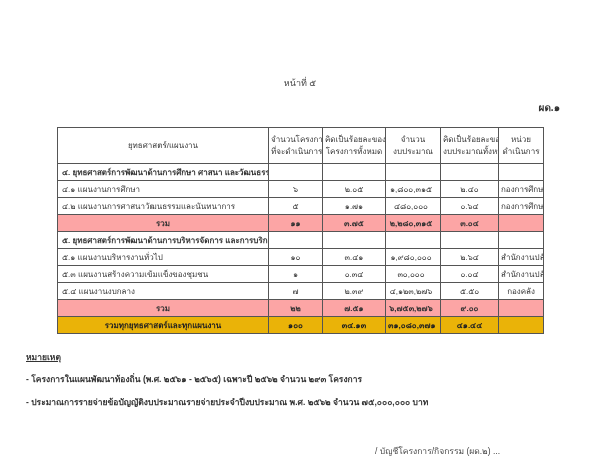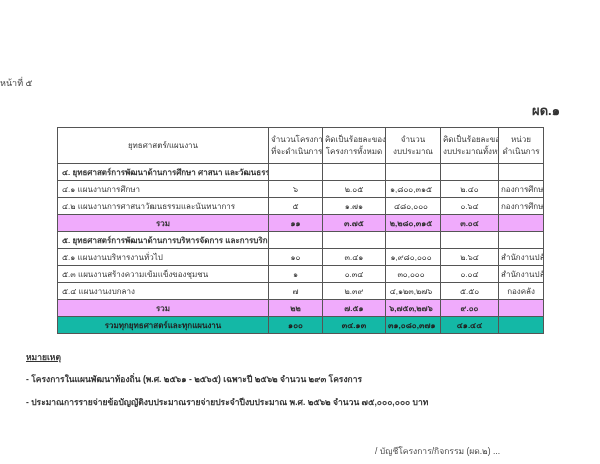--- a/index.html
+++ b/index.html
@@ -3,41 +3,41 @@
 <meta charset="utf-8">
 <style>
   * { margin:0; padding:0; box-sizing:border-box; }
   html,body { background:#e8e8e8; }
   .page {
     position:relative; width:600px; height:464px; background:#ffffff;
     font-family:"Liberation Sans", sans-serif; color:#333;
     overflow:hidden; margin:0 auto;
   }
   .page-label {
-    position:absolute; top:76px; left:0; width:600px; 
+    position:absolute; top:76px; left:0; width:600px; text-align:center;
     font-size:9px; color:#444;
   }
   .form-label {
-    position:absolute; top:100px; right:40px; font-size:13px; font-weight:bold; color:#333;
+    position:absolute; top:100px; right:40px; font-size:10px; font-weight:bold; color:#333;
   }
   .tbl-wrap { position:absolute; top:127px; left:57px; width:486px; }
   table { border-collapse:collapse; width:486px; table-layout:fixed; }
   col.c-name{width:211px;} col.c-proj{width:54px;} col.c-projpct{width:63px;}
   col.c-budget{width:55px;} col.c-budpct{width:58px;} col.c-unit{width:45px;}
   th, td {
     border:1px solid #555; font-size:8px; font-weight:normal;
     color:#333; padding:1px 2px; vertical-align:middle; text-align:center;
     height:17px; overflow:hidden; white-space:nowrap;
   }
   thead th { height:36px; line-height:1.5; }
   td.name { text-align:left; padding-left:4px; }
   tr.section-title td { font-weight:bold; }
   td.budget { text-align:center; padding-right:6px; }
-  tr.total-row td { background:#f0abfc; font-weight:bold; }
-  tr.grand-row td { background:#14b8a6; font-weight:bold; color:#222;margin-top:24px; }
+  tr.total-row td { background:#fca5a5; font-weight:bold; }
+  tr.grand-row td { background:#eab308; font-weight:bold; color:#222;margin-top:24px; }
   .notes { position:absolute; left:26px; top:350px; width:520px; font-size:8.5px; color:#333; }
   .notes-heading { font-weight:bold; text-decoration:underline; margin-bottom:8px; }
   .note-line { margin-bottom:9px;font-weight:bold; }
   .footer-ref {
     position:absolute; top:444px; right:100px; font-size:8.5px; color:#444;
   }
 </style>
 </head>
 <body>
 

